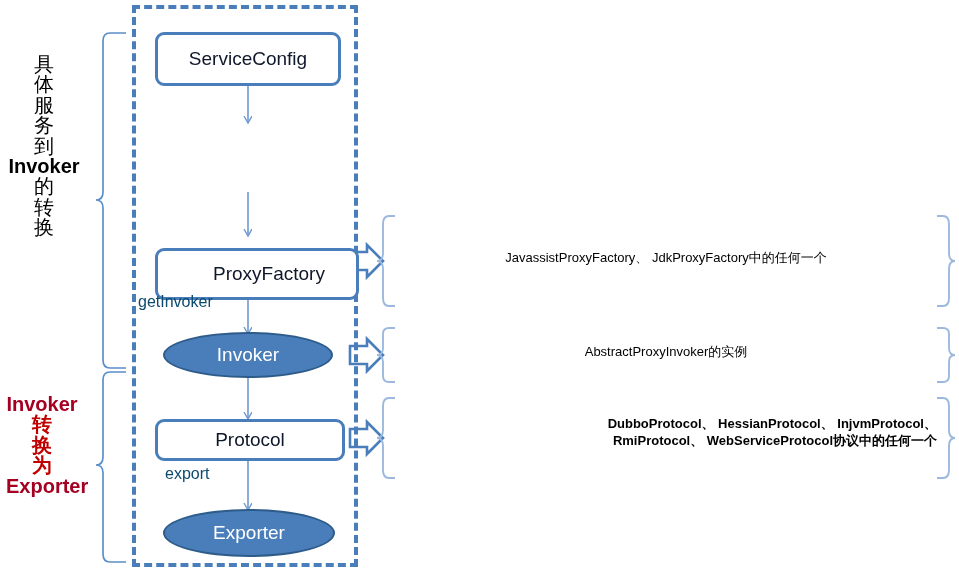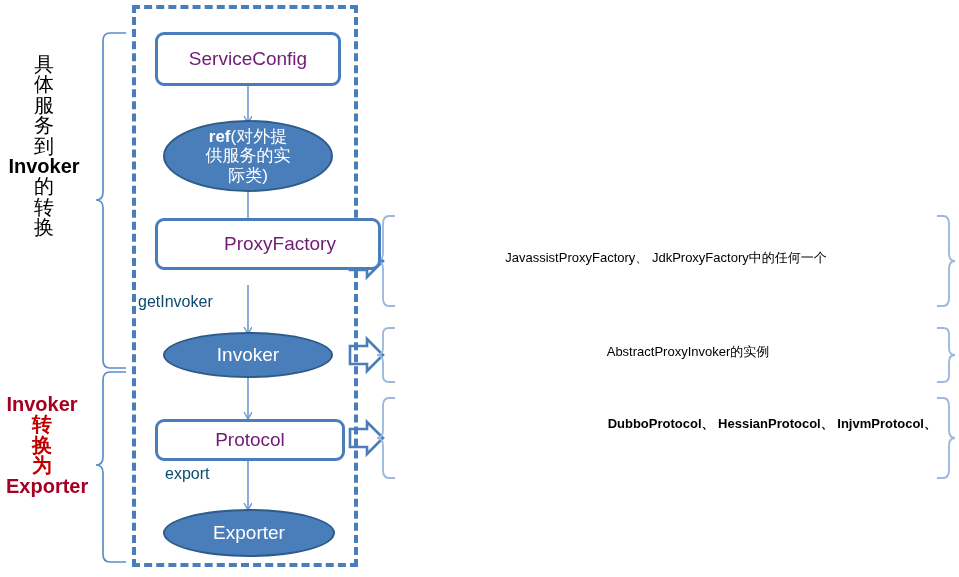--- a/index.html
+++ b/index.html
@@ -56,21 +56,21 @@
   
   .node-rect {
     position: absolute;
     box-sizing: border-box;
     background: #ffffff;
     border: 3px solid #4a7ebb;
     border-radius: 9px;
     display: flex;
     align-items: center;
     justify-content: center;
-    color: #701a75;
+    color: #0f172a;
     font-size: 19px;
   }
   .node-ellipse {
     position: absolute;
     box-sizing: border-box;
     background: #4a7ebb;
     border: 2px solid #2e5c8a;
     border-radius: 50%;
     display: flex;
     align-items: center;
@@ -179,29 +179,22 @@
     <span class="ch">为</span>
     <span class="en">Exporter</span>
   </div>
 
   <div class="dashed-box" style="left:132px; top:5px; width:226px; height:562px;"></div>
 
   <div class="node-rect" style="left:155px; top:32px; width:186px; height:54px;">
     <span>ServiceConfig</span>
   </div>
 
-  <div class="node-ellipse multi" style="left:163px; top:120px; width:170px; height:72px;">
-    <span>
-      <b>ref</b><span>(对外提</span><br>
-      <span>供服务的实</span><br>
-      <span>际类)</span>
-    </span>
-  </div>
-
-  <div class="node-rect" style="left:155px; top:218px; width:226px; height:52px;padding-left:24px;">
+
+  <div class="node-rect" style="left:155px; top:248px; width:204px; height:52px;padding-left:24px;">
     <span>ProxyFactory</span>
   </div>
 
   <div class="node-ellipse" style="left:163px; top:332px; width:170px; height:46px;">
     <span>Invoker</span>
   </div>
 
   <div class="node-rect" style="left:155px; top:419px; width:190px; height:42px;">
     <span>Protocol</span>
   </div>
@@ -211,21 +204,22 @@
   </div>
 
   <div class="edge-label" style="left:138px; top:293px;">getInvoker</div>
 
   <div class="edge-label" style="left:165px; top:465px;">export</div>
 
   <div class="annot" style="left:395px; top:249px; width:542px;">
     <span>JavassistProxyFactory、 JdkProxyFactory中的任何一个</span>
   </div>
 
-  <div class="annot" style="left:417px; top:343px; width:542px;">
+  <div class="annot" style="left:395px; top:343px; width:542px;">
     <span>AbstractProxyInvoker的实例</span>
   </div>
 
   <div class="annot bold" style="left:395px; top:415px; width:542px;text-align:right;">
     <span>DubboProtocol、 HessianProtocol、 InjvmProtocol、</span><br>
+    <span>RmiProtocol、 WebServiceProtocol协议中的任何一个</span>
   </div>
 
 </div>
 
 </body></html>

